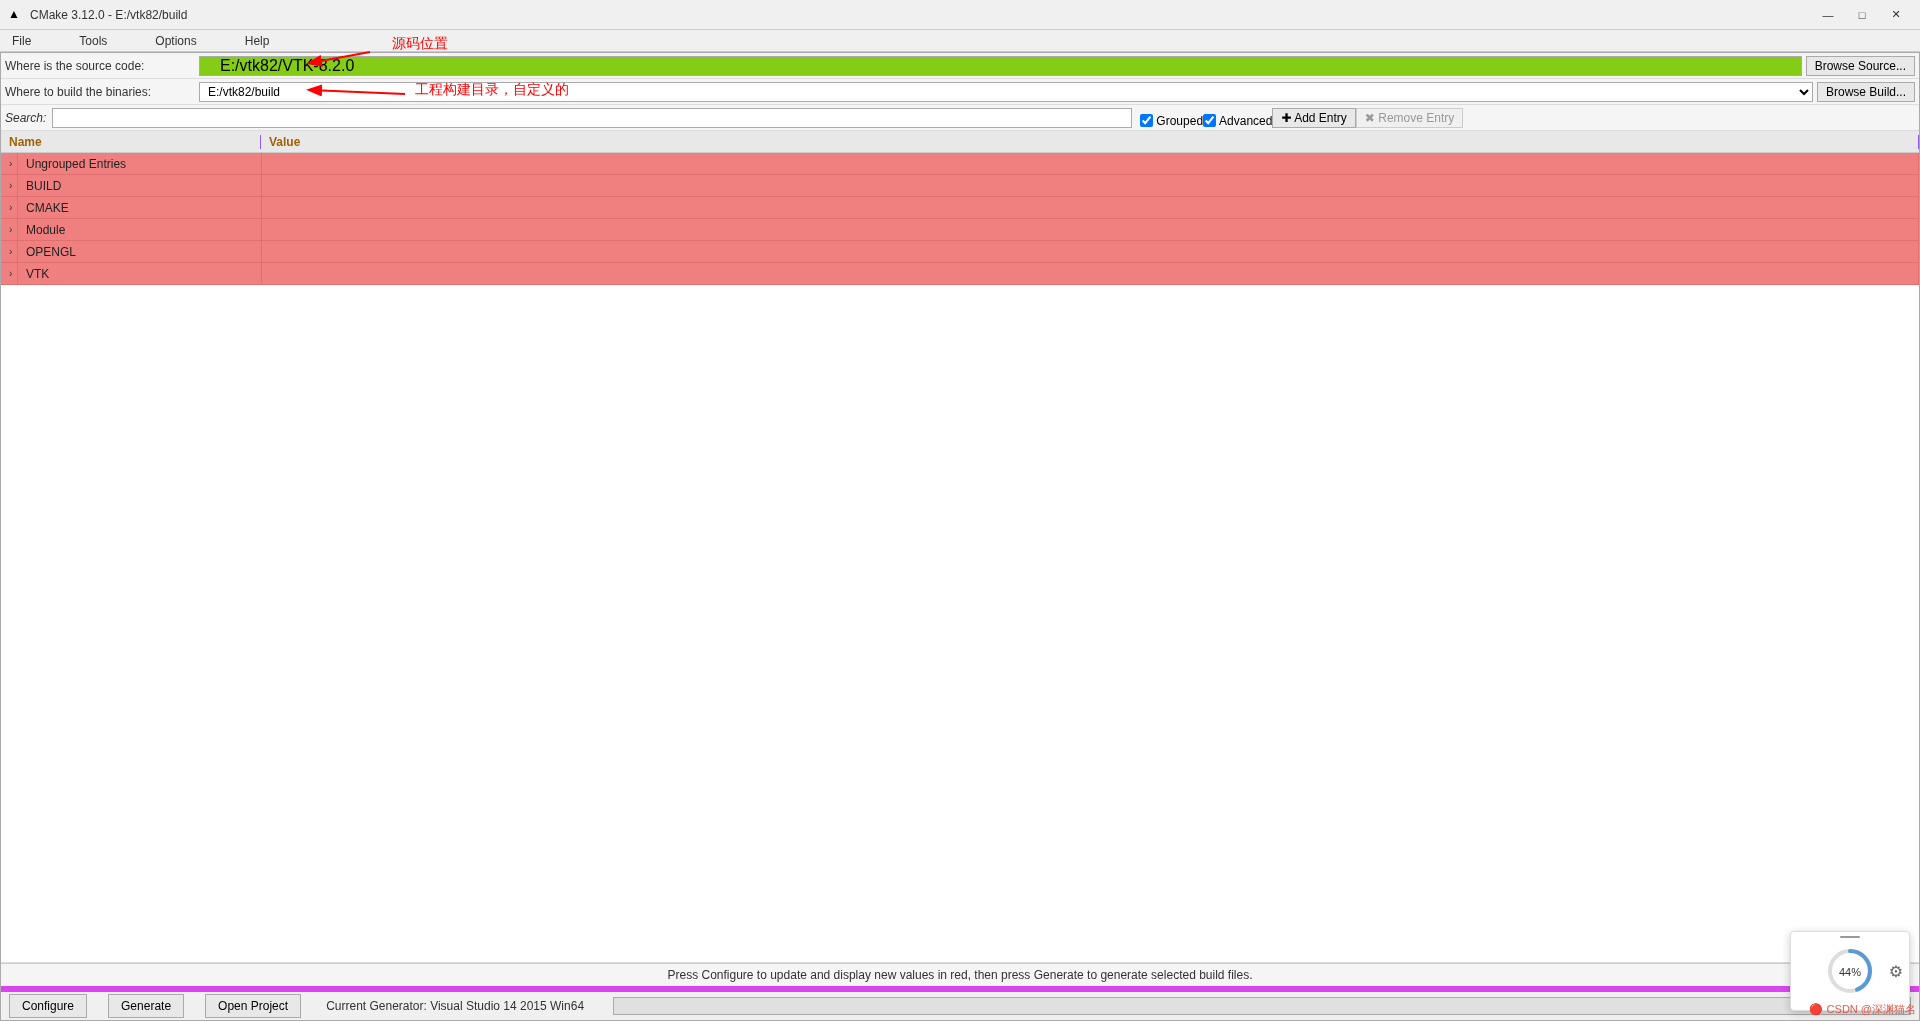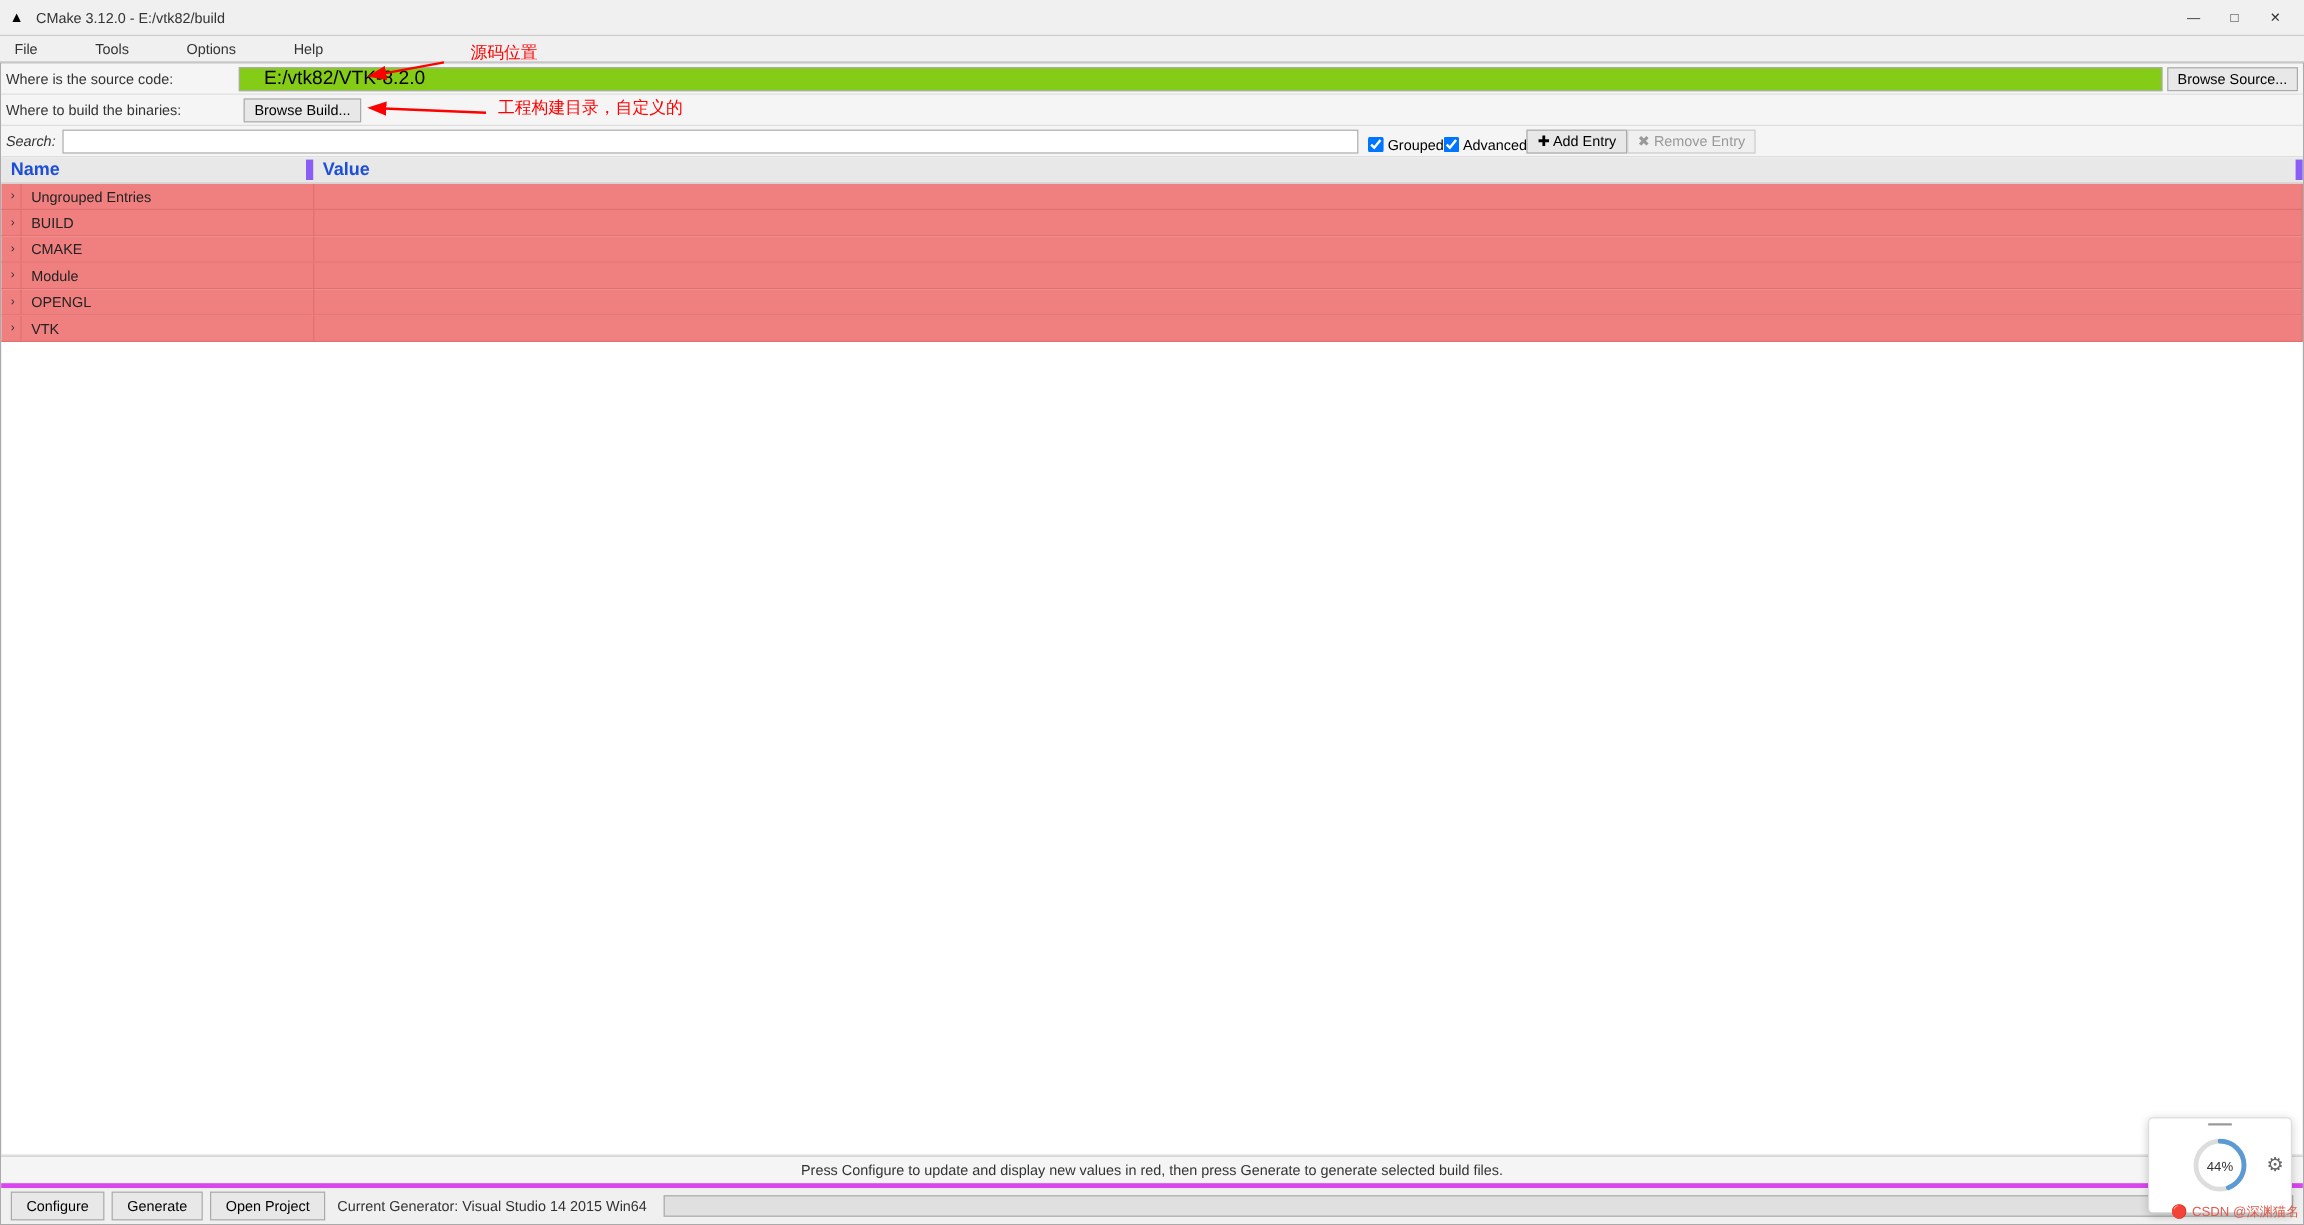--- a/index.html
+++ b/index.html
@@ -196,24 +196,24 @@
       display: flex;
       background: #e8e8e8;
       border-bottom: 1px solid #ccc;
       height: 22px;
       align-items: center;
       position: sticky;
       top: 0;
     }
     .table-header-cell {
       padding: 0 8px;
-      font-size: 15px;
+      font-size: 12px;
       font-weight: bold;
-      color: #1d4ed8;
-      border-right: 6px solid #8b5cf6;
+      color: #a16207;
+      border-right: 1px solid #8b5cf6;
     }
     .col-name { width: 260px; min-width: 260px; }
     .col-value { flex: 1; }
 
     .table-row-item {
       display: flex;
       height: 22px;
       align-items: center;
       background: #f08080;
       border-bottom: 1px solid #e07070;
@@ -245,23 +245,23 @@
       color: #333;
       text-align: center;
     }
 
     
     .bottom-controls {
       display: flex;
       align-items: center;
       height: 34px;
       background: #f0f0f0;
-      border-top: 4px solid #d946ef;
-      padding: 0 8px;
-      gap: 6px;
+      border-top: 6px solid #d946ef;
+      padding: 0 8px;
+      gap: 21px;
     }
     .control-btn {
       height: 24px;
       padding: 0 12px;
       border: 1px solid #aaa;
       background: #e8e8e8;
       cursor: pointer;
       font-size: 12px;
     }
     .generator-label {
@@ -345,20 +345,23 @@
 <div class="main-window">
 
   <div class="path-row">
     <span class="path-label">Where is the source code:</span>
     <input class="path-input" type="text" value="E:/vtk82/VTK-8.2.0" style="">
     <button class="path-btn">Browse Source...</button>
   </div>
 
   <div class="path-row">
     <span class="path-label">Where to build the binaries:</span>
+    <select class="path-select">
+      <option>E:/vtk82/build</option>
+    </select>
     <button class="path-btn">Browse Build...</button>
   </div>
 
   <div class="search-row">
     <span class="search-label">Search:</span>
     <input class="search-input" type="text" style="">
     <div class="search-options">
       <label class="checkbox-label">
         <input type="checkbox" checked="" style="">
         <span>Grouped</span>

